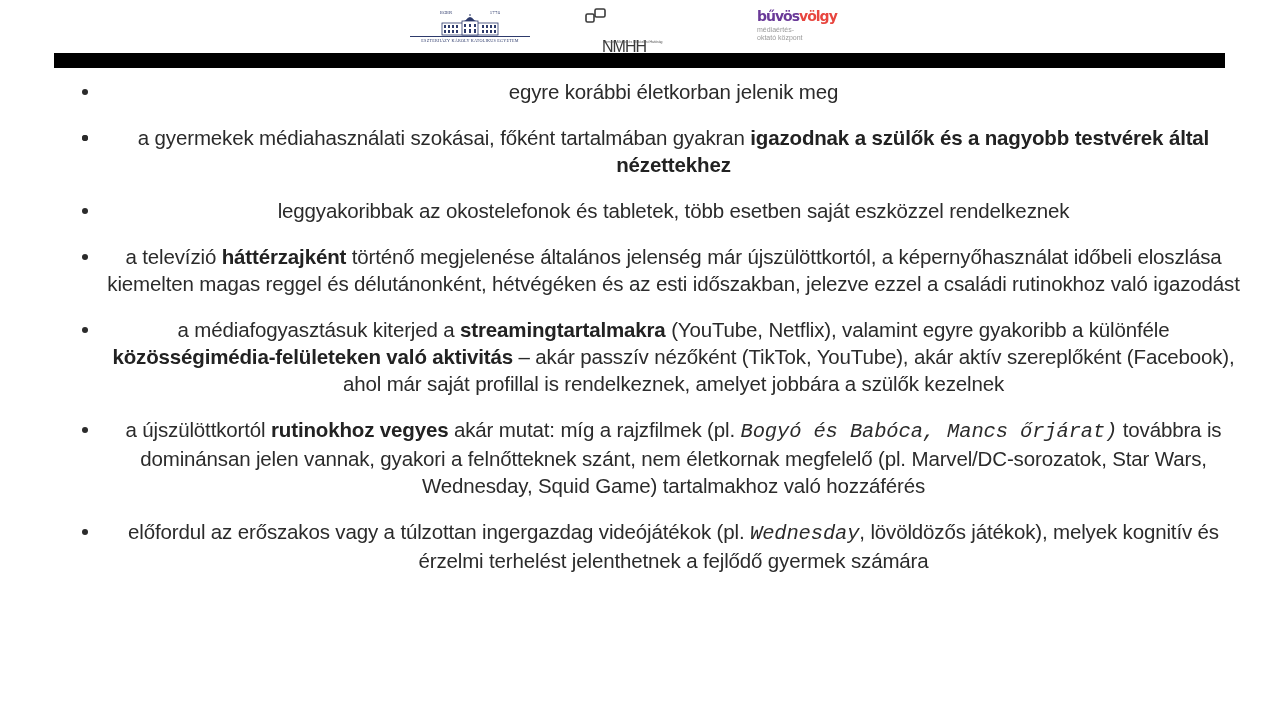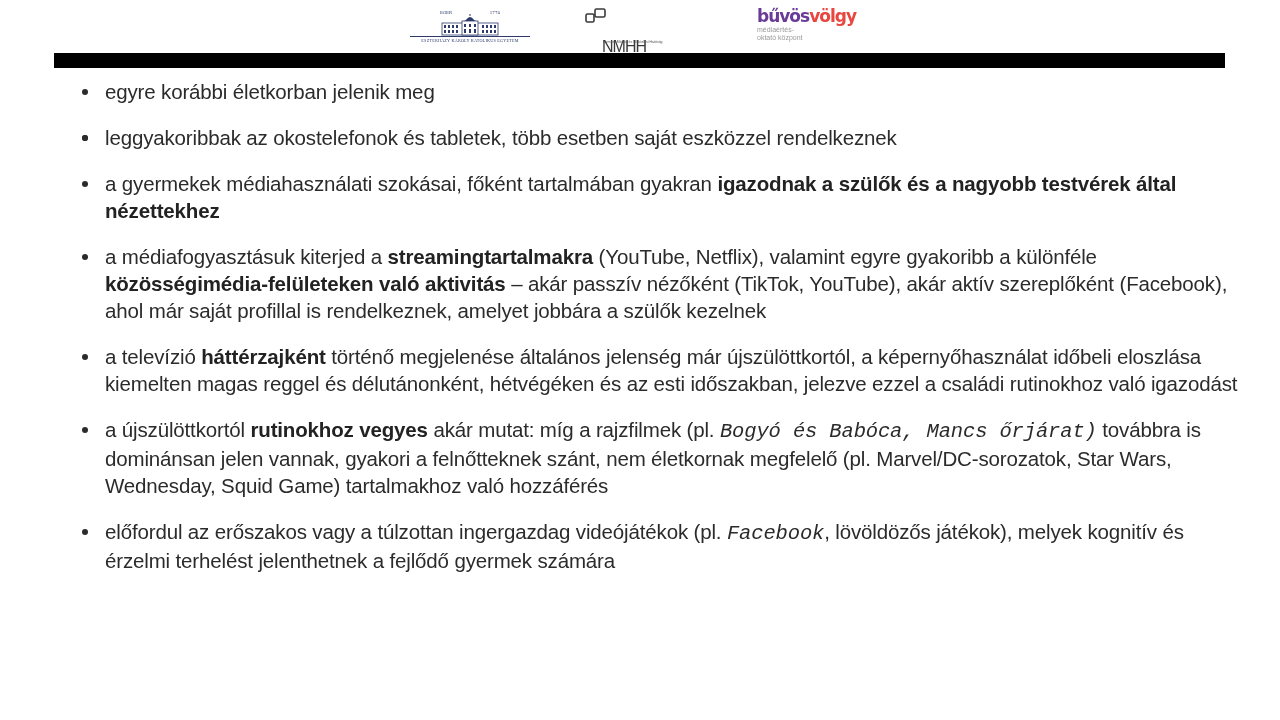--- a/index.html
+++ b/index.html
@@ -16,27 +16,27 @@
     .uni-years { position: absolute; top: 0; left: 30px; width: 60px; display: flex; justify-content: space-between; font-family: "DejaVu Serif", serif; font-size: 4px; color: #2d3a6b; }
     .uni-building { position: absolute; left: 30px; top: 4px; }
     .uni-name { position: absolute; left: 0; top: 26px; width: 120px; font-family: "Liberation Serif", serif; font-size: 4.2px; letter-spacing: 0.2px; color: #2d3a6b; text-align: center; white-space: nowrap; border-top: 0.6px solid #2d3a6b; padding-top: 1px; }
     
     .logo-nmhh { left: 585px; top: 8px; width: 110px; height: 40px; }
     .nmhh-mark { position: absolute; left: 0; top: 0; }
     .nmhh-text { position: absolute; left: 17px; top: 30px; font-family: "Liberation Sans", sans-serif; font-size: 16px; letter-spacing: -1px; color: #3a3a3a; font-weight: normal; }
     .nmhh-sub { position: absolute; left: 18px; top: 32px; font-size: 3.5px; color: #555; white-space: nowrap; }
     
     .logo-buvos { left: 757px; top: 8px; width: 110px; height: 38px; }
-    .buvos-title { font-family: "DejaVu Sans", sans-serif; font-weight: bold; font-size: 17px; letter-spacing: -1px; line-height: 17px; }
+    .buvos-title { font-family: "DejaVu Sans", sans-serif; font-weight: bold; font-size: 14px; letter-spacing: -1px; line-height: 17px; }
     .buvos-a { color: #6a3a98; }
     .buvos-b { color: #e8463f; }
     .buvos-sub { font-size: 7px; color: #9a9a9a; line-height: 7px; margin-top: 1px; }
     .top-bar { position: absolute; left: 54px; top: 53px; width: 1171px; height: 15px; background: #000000; }
     .content { position: absolute; left: 82px; top: 78px; width: 1160px; }
-    ul.bullets { list-style: none; margin: 0; padding: 0; }
+    ul.bullets { list-style: none; margin: 0; padding: 0; text-align: center; }
     ul.bullets li {
       position: relative; padding-left: 23px;
       font-size: 20.5px; line-height: 27px; margin-bottom: 19px;
       color: #2b2b2b; letter-spacing: -0.15px;
     }
     ul.bullets li .dot {
       position: absolute; left: 0; top: 11px; width: 6px; height: 6px;
       border-radius: 50%; background: #2b2b2b;
     }
     b { font-weight: bold; color: #222; }
@@ -100,20 +100,20 @@
     <div class="buvos-sub">oktató központ</div>
   </div>
 </div>
 
 <div class="top-bar"></div>
 
 <div class="content">
   <ul class="bullets" id="bullet-list">
       <li><span class="dot"></span><span>egyre korábbi életkorban jelenik meg</span></li>
       <li><span class="dot"></span></li>
+      <li><span class="dot"></span><span>a gyermekek médiahasználati szokásai, főként tartalmában gyakran </span><b>igazodnak a szülők és a nagyobb testvérek által nézettekhez</b></li>
       <li><span class="dot"></span><span>leggyakoribbak az okostelefonok és tabletek, több esetben saját eszközzel rendelkeznek</span></li>
-      <li><span class="dot"></span><span>a gyermekek médiahasználati szokásai, főként tartalmában gyakran </span><b>igazodnak a szülők és a nagyobb testvérek által nézettekhez</b></li>
+      <li><span class="dot"></span><span>a televízió </span><b>háttérzajként</b><span> történő megjelenése általános jelenség már újszülöttkortól, a képernyőhasználat időbeli eloszlása kiemelten magas reggel és délutánonként, hétvégéken és az esti időszakban, jelezve ezzel a családi rutinokhoz való igazodást</span></li>
       <li><span class="dot"></span><span>a médiafogyasztásuk kiterjed a </span><b>streamingtartalmakra</b><span> (YouTube, Netflix), valamint egyre gyakoribb a különféle </span><b>közösségimédia-felületeken való aktivitás</b><span> – akár passzív nézőként (TikTok, YouTube), akár aktív szereplőként (Facebook), ahol már saját profillal is rendelkeznek, amelyet jobbára a szülők kezelnek</span></li>
-      <li><span class="dot"></span><span>a televízió </span><b>háttérzajként</b><span> történő megjelenése általános jelenség már újszülöttkortól, a képernyőhasználat időbeli eloszlása kiemelten magas reggel és délutánonként, hétvégéken és az esti időszakban, jelezve ezzel a családi rutinokhoz való igazodást</span></li>
       <li><span class="dot"></span><span>a újszülöttkortól </span><b>rutinokhoz vegyes</b><span> akár mutat: míg a rajzfilmek (pl. </span><i>Bogyó és Babóca, Mancs őrjárat)</i><span> továbbra is dominánsan jelen vannak, gyakori a felnőtteknek szánt, nem életkornak megfelelő (pl. Marvel/DC-sorozatok, Star Wars, Wednesday, Squid Game) tartalmakhoz való hozzáférés</span></li>
-      <li><span class="dot"></span><span>előfordul az erőszakos vagy a túlzottan ingergazdag videójátékok (pl. </span><i>Facebook</i><span>, lövöldözős játékok), melyek kognitív és érzelmi terhelést jelenthetnek a fejlődő gyermek számára</span></li>
+      <li><span class="dot"></span><span>előfordul az erőszakos vagy a túlzottan ingergazdag videójátékok (pl. </span><i>Wednesday</i><span>, lövöldözős játékok), melyek kognitív és érzelmi terhelést jelenthetnek a fejlődő gyermek számára</span></li>
     </ul>
 </div>
 
 </body></html>

